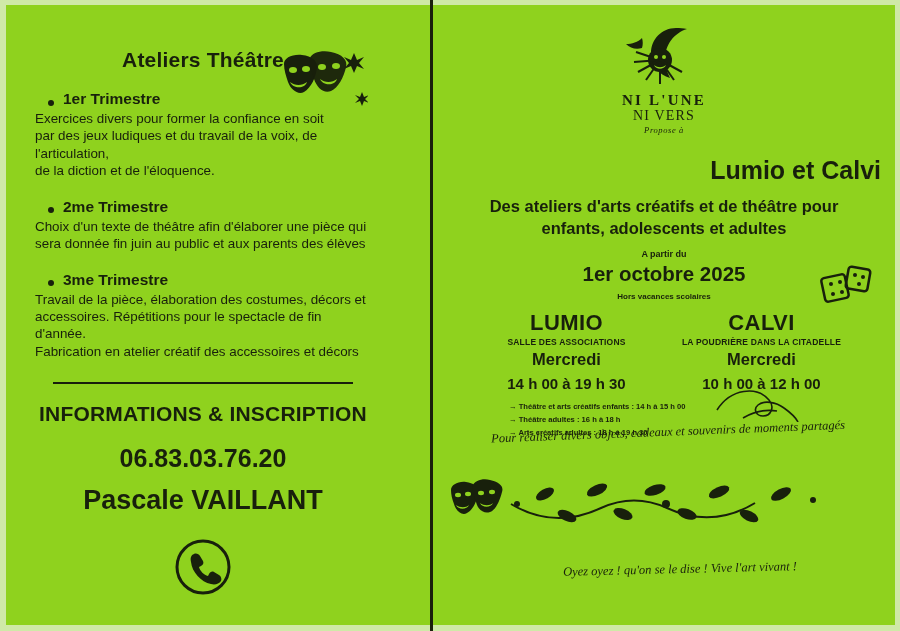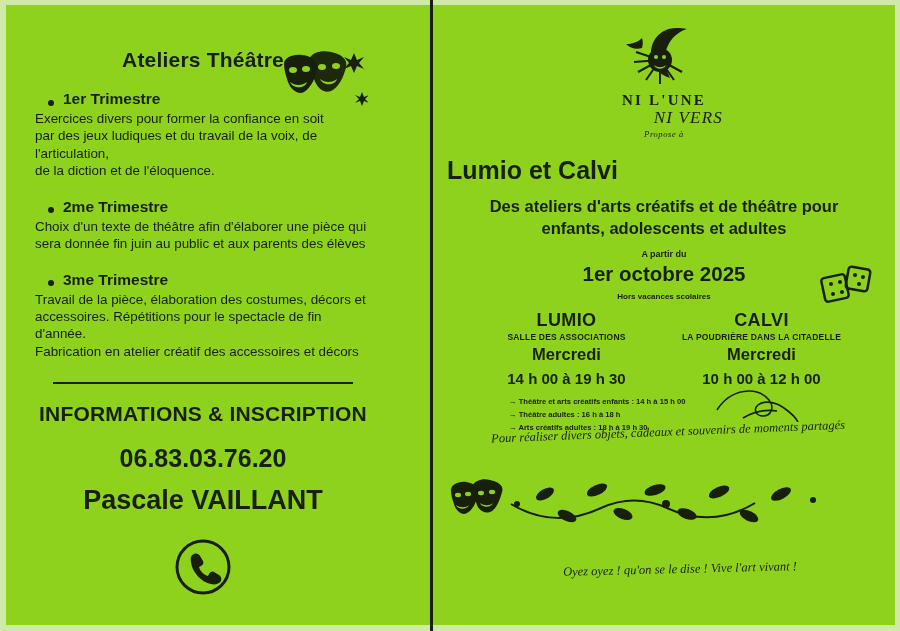--- a/index.html
+++ b/index.html
@@ -133,35 +133,33 @@
   .logo svg { display: block; margin: 0 auto; }
   .logo .l1 {
     font-family: "Liberation Serif", serif;
     font-size: 15px;
     letter-spacing: 2.2px;
     font-weight: bold;
     margin-top: -2px;
   }
   .logo .l2 {
     font-family: "Liberation Serif", serif;
-    font-style: italic;
-    font-size: 17px;
+    font-size: 14px;
     letter-spacing: 1.2px;
     margin-top: -1px;
-    text-align: right;
   }
   .logo .l3 {
     font-family: "Liberation Serif", serif;
     font-style: italic;
     font-size: 8.5px;
     letter-spacing: .6px;
     margin-top: 1px;
   }
   .place-title {
-    text-align: left;
+    text-align: right;
     font-size: 25px;
     font-weight: bold;
     margin-top: 12px;
   }
   .subtitle {
     text-align: center;
     font-size: 16.5px;
     font-weight: bold;
     line-height: 1.35;
     margin-top: 10px;
@@ -186,21 +184,21 @@
     margin-top: 6px;
   }
   .cols {
     display: flex;
     justify-content: space-between;
     margin-top: 9px;
     padding: 0 22px;
   }
   .col { width: 196px; text-align: center; }
   .col .town {
-    font-size: 18px;
+    font-size: 22px;
     font-weight: bold;
     letter-spacing: .4px;
   }
   .col .venue {
     font-size: 8.5px;
     font-weight: bold;
     margin-top: 1px;
     letter-spacing: .2px;
   }
   .col .day {

